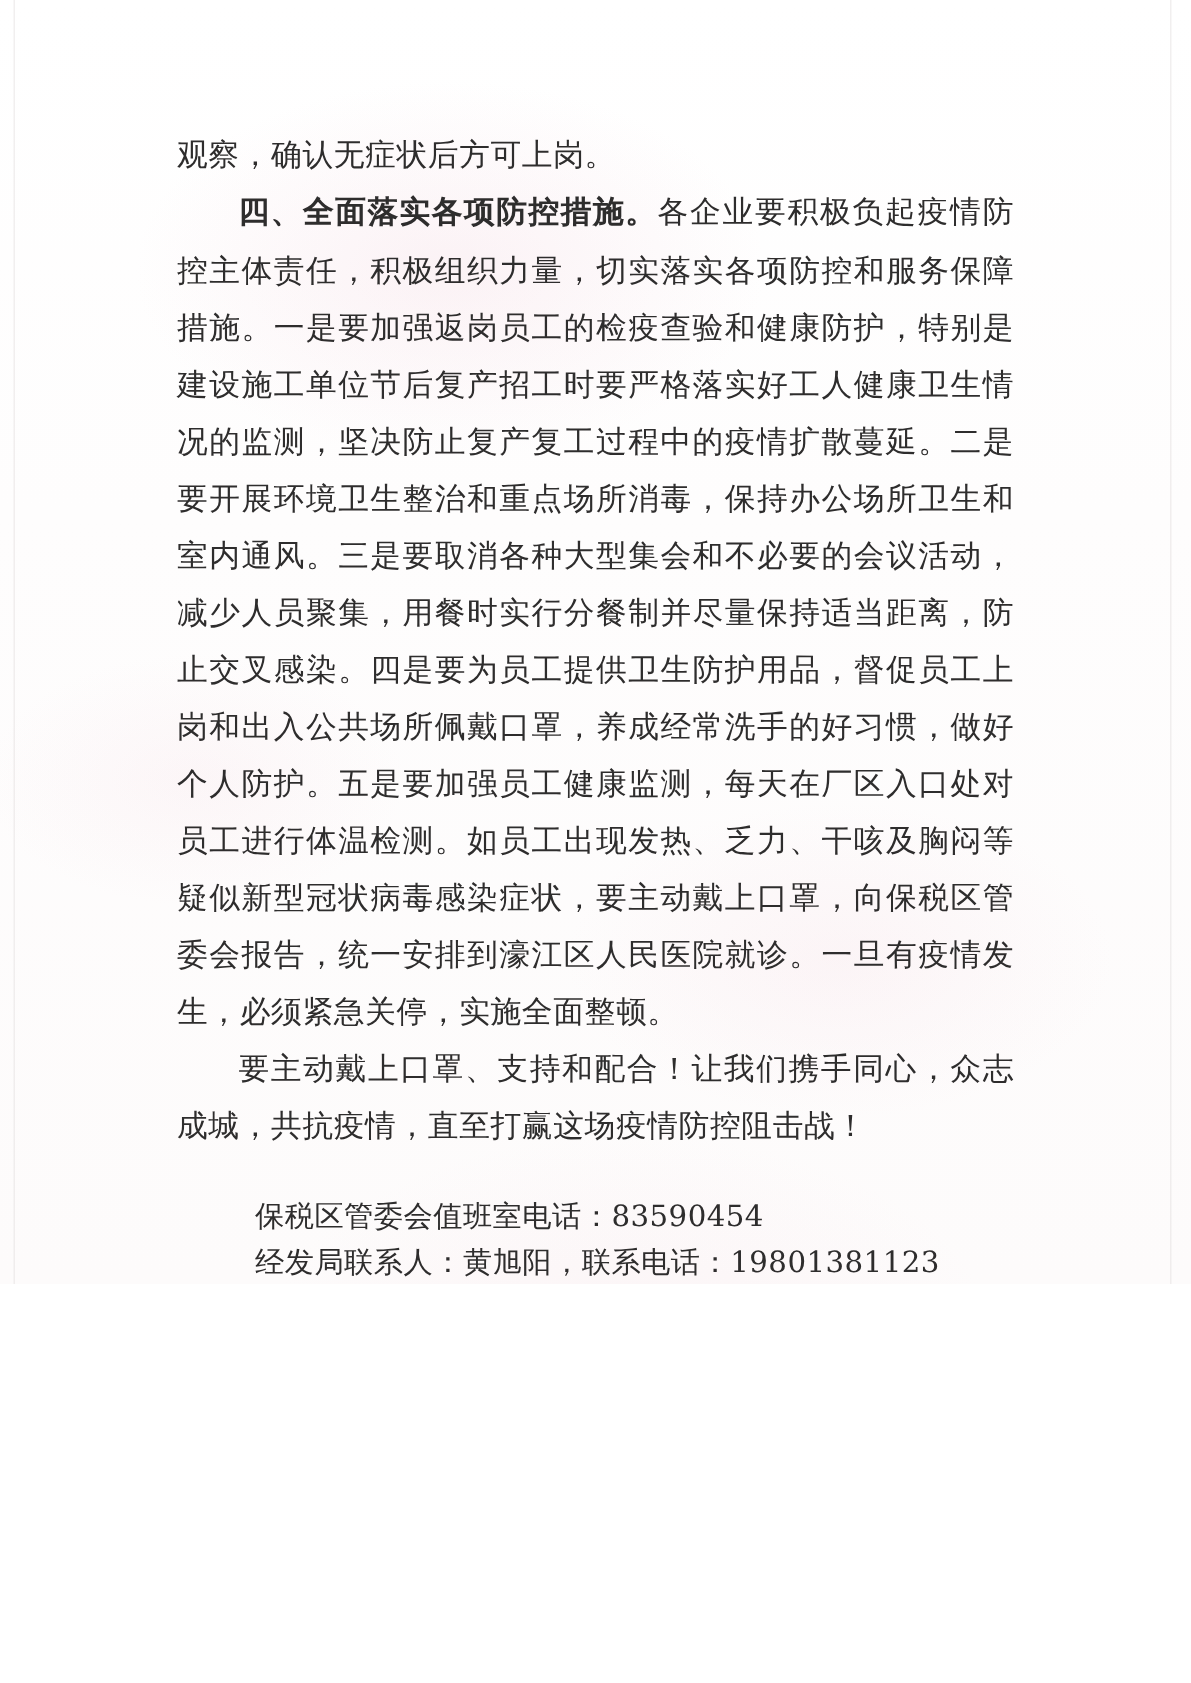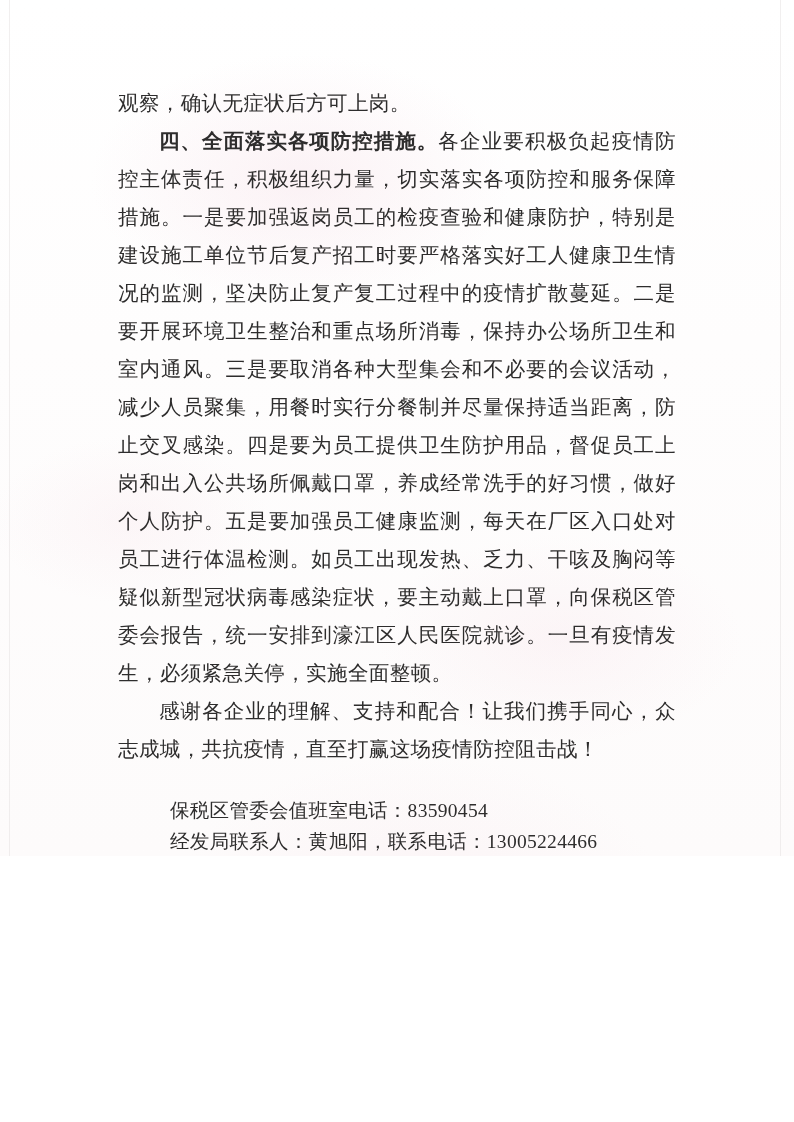--- a/index.html
+++ b/index.html
@@ -79,21 +79,21 @@
 
   .contacts {
     position: absolute;
     left: 170px;
     top: 795px;
     font-size: 19.5px;
     line-height: 31px;
     color: #2e2d2d;
     letter-spacing: 0.3px;
   }
-  .contacts div { white-space: nowrap; font-family: Liberation Serif, serif; }
+  .contacts div { white-space: nowrap; }
 
   .signature {
     position: absolute;
     left: 418px;
     top: 941px;
     font-size: 16px;
     line-height: 31px;
     color: #15803d;
     letter-spacing: 1px;
     z-index: 4;
@@ -140,28 +140,28 @@
     <p class="para noindent">
       <span>观察，确认无症状后方可上岗。</span>
     </p>
 
     <p class="para">
       <span class="sec-head">四、全面落实各项防控措施。</span><span>各企业要积极负起疫情防控主体责任，积极组织力量，切实落实各项防控和服务保障措施。一是要加强返岗员工的检疫查验和健康防护，特别是建设施工单位节后复产招工时要严格落实好工人健康卫生情况的监测，坚决防止复产复工过程中的疫情扩散蔓延。二是要开展环境卫生整治和重点场所消毒，保持办公场所卫生和室内通风。三是要取消各种大型集会和不必要的会议活动，减少人员聚集，用餐时实行分餐制并尽量保持适当距离，防止交叉感染。四是要为员工提供卫生防护用品，督促员工上岗和出入公共场所佩戴口罩，养成经常洗手的好习惯，做好个人防护。五是要加强员工健康监测，每天在厂区入口处对员工进行体温检测。如员工出现发热、乏力、干咳及胸闷等疑似新型冠状病毒感染症状，要主动戴上口罩，向保税区管委会报告，统一安排到濠江区人民医院就诊。一旦有疫情发生，必须紧急关停，实施全面整顿。</span>
     </p>
 
 
     <p class="para">
-      <span>感谢各企业的理解、支持和配合！让我们携手同心，众志成城，共抗疫情，直至打赢这场疫情防控阻击战！</span>
+      <span>要主动戴上口罩、支持和配合！让我们携手同心，众志成城，共抗疫情，直至打赢这场疫情防控阻击战！</span>
     </p>
 
   </div>
 
   <div class="contacts">
     <div>保税区管委会值班室电话：83590454</div>
-    <div>经发局联系人：黄旭阳，联系电话：13005224466</div>
+    <div>经发局联系人：黄旭阳，联系电话：19801381123</div>
     <div>公共事业局联系人：林声炎，联系电话：11763346876</div>
   </div>
 
   <div class="seal">
     <svg viewBox="0 0 182 148" xmlns="http://www.w3.org/2000/svg">
       <defs>
         <path id="sealArcTop" d="M 19 74 A 72 66 0 0 1 163 74" fill="none"></path>
         <path id="sealArcBottom" d="M 27 74 A 64 58 0 0 0 155 74" fill="none"></path>
         <filter id="inkRough" x="-20%" y="-20%" width="140%" height="140%">
           <feTurbulence type="fractalNoise" baseFrequency="0.75" numOctaves="3" seed="7" result="n"></feTurbulence>

